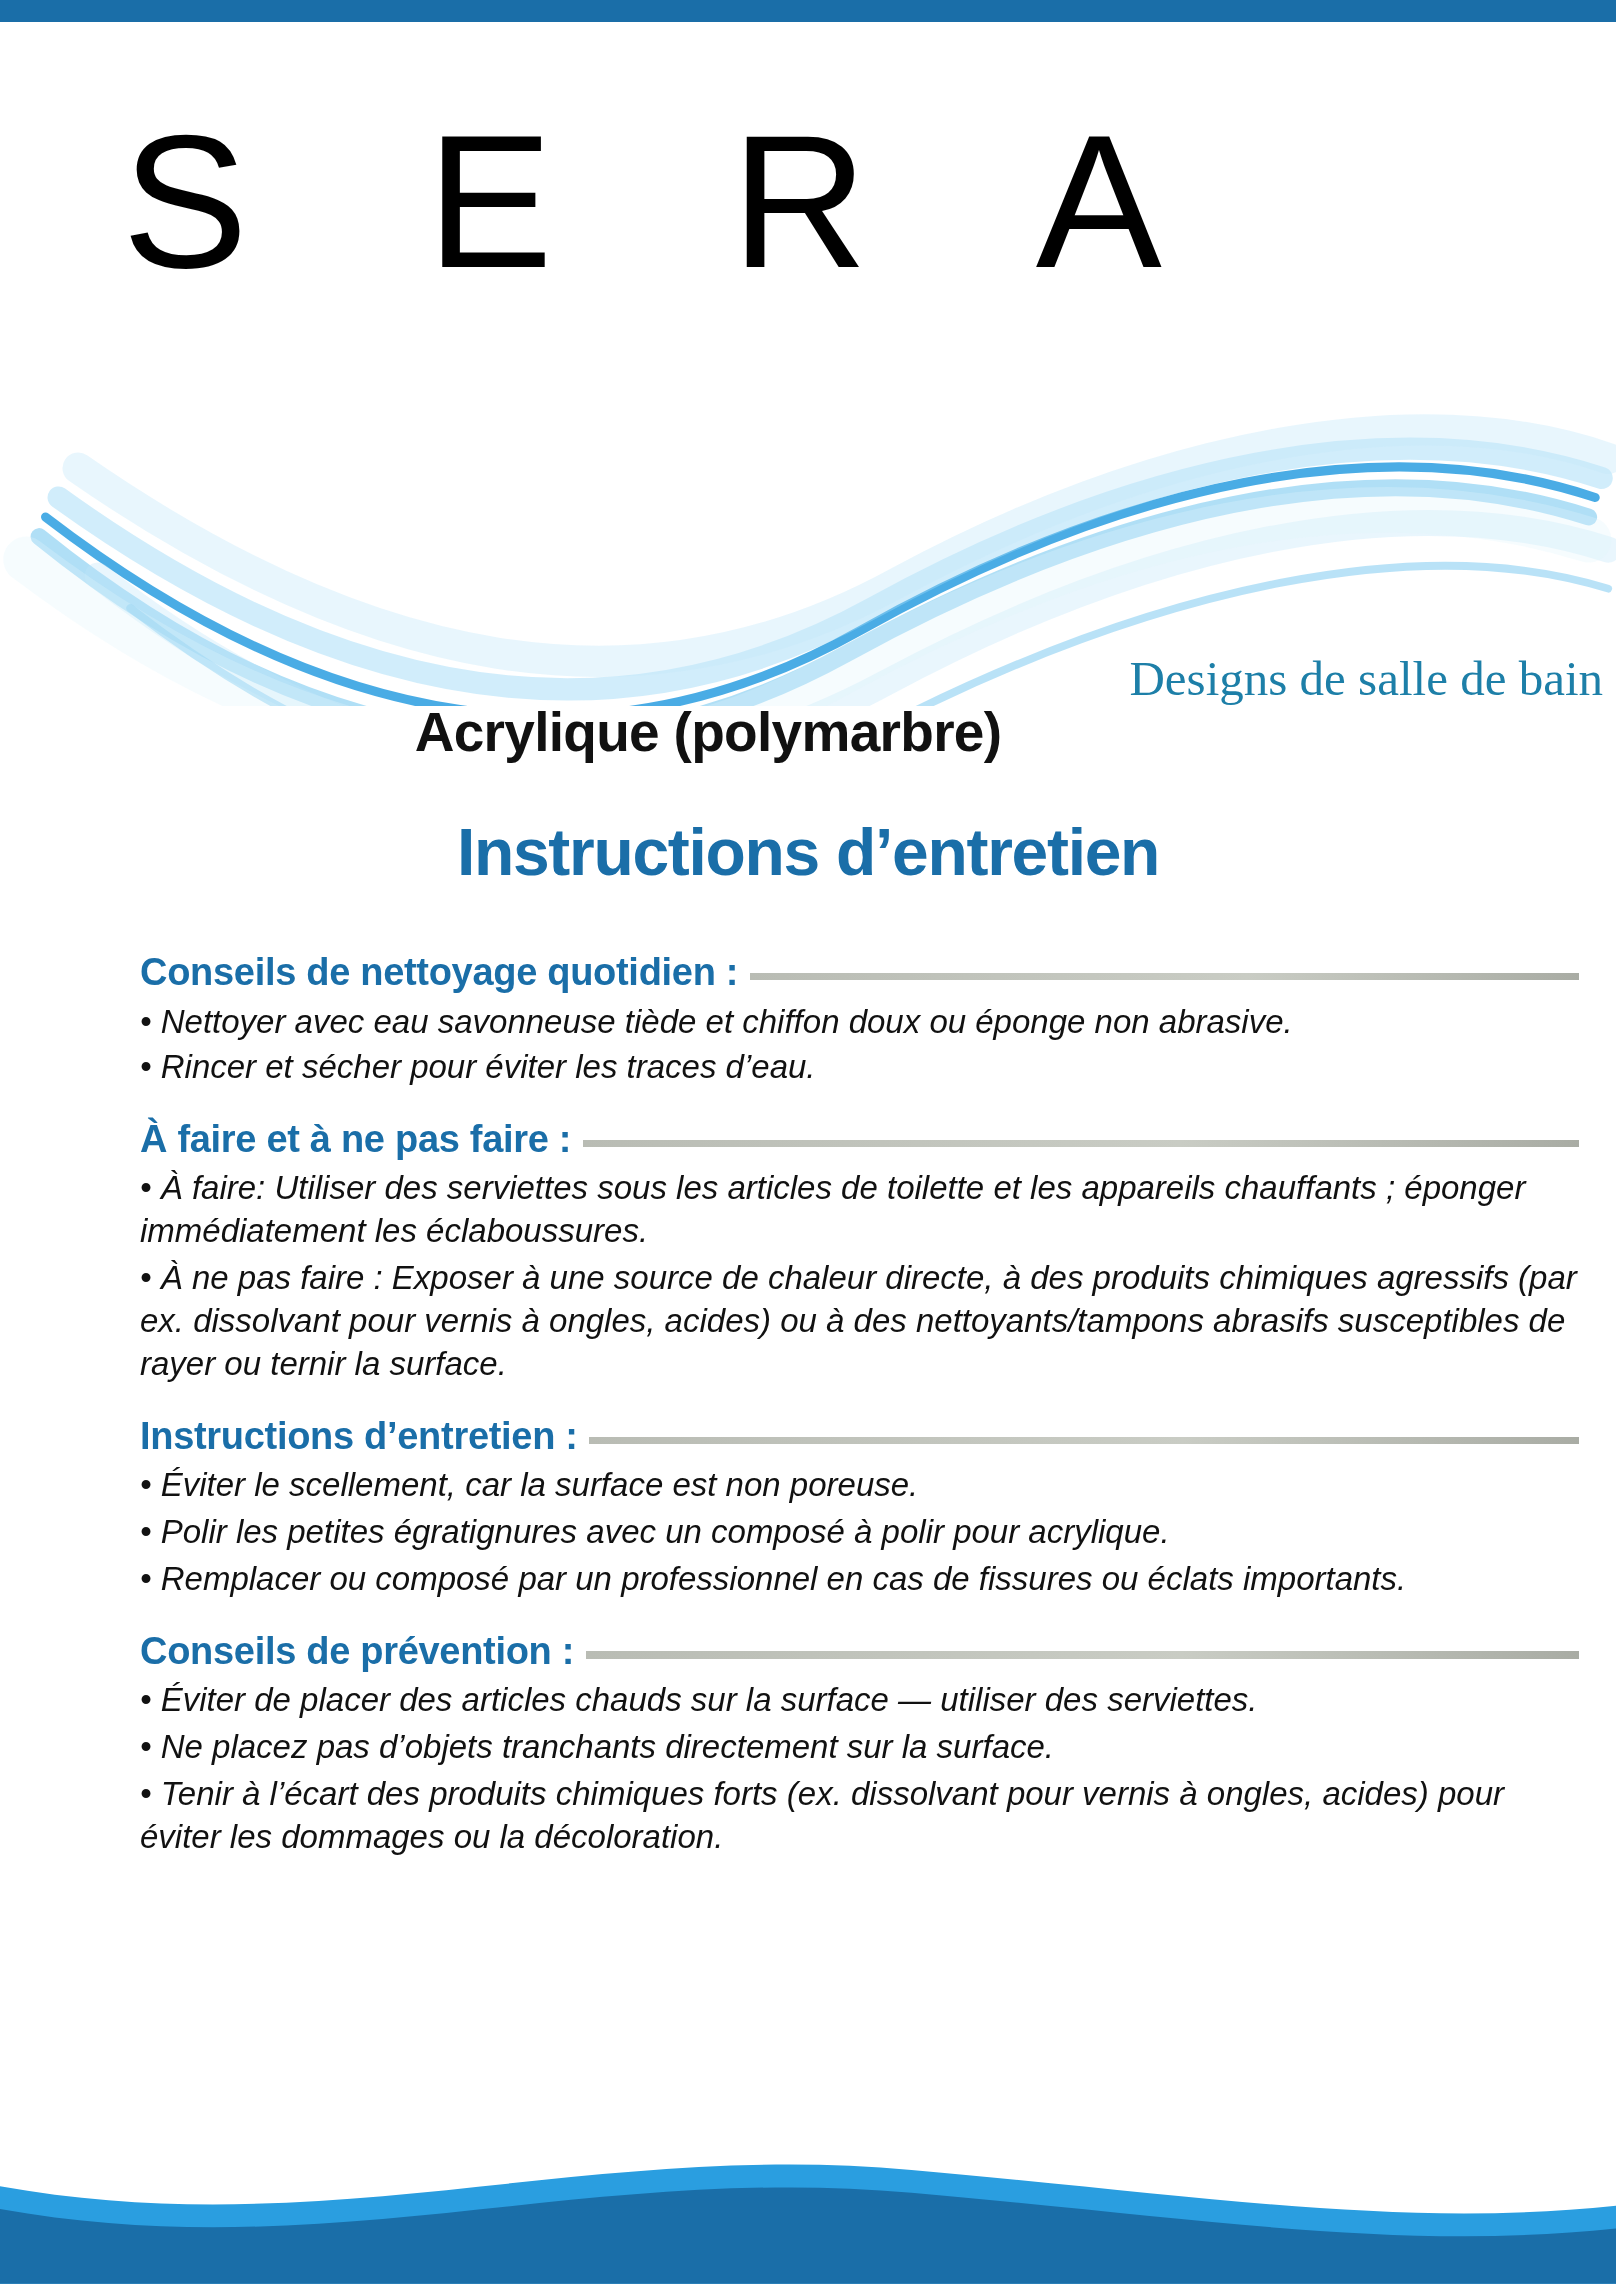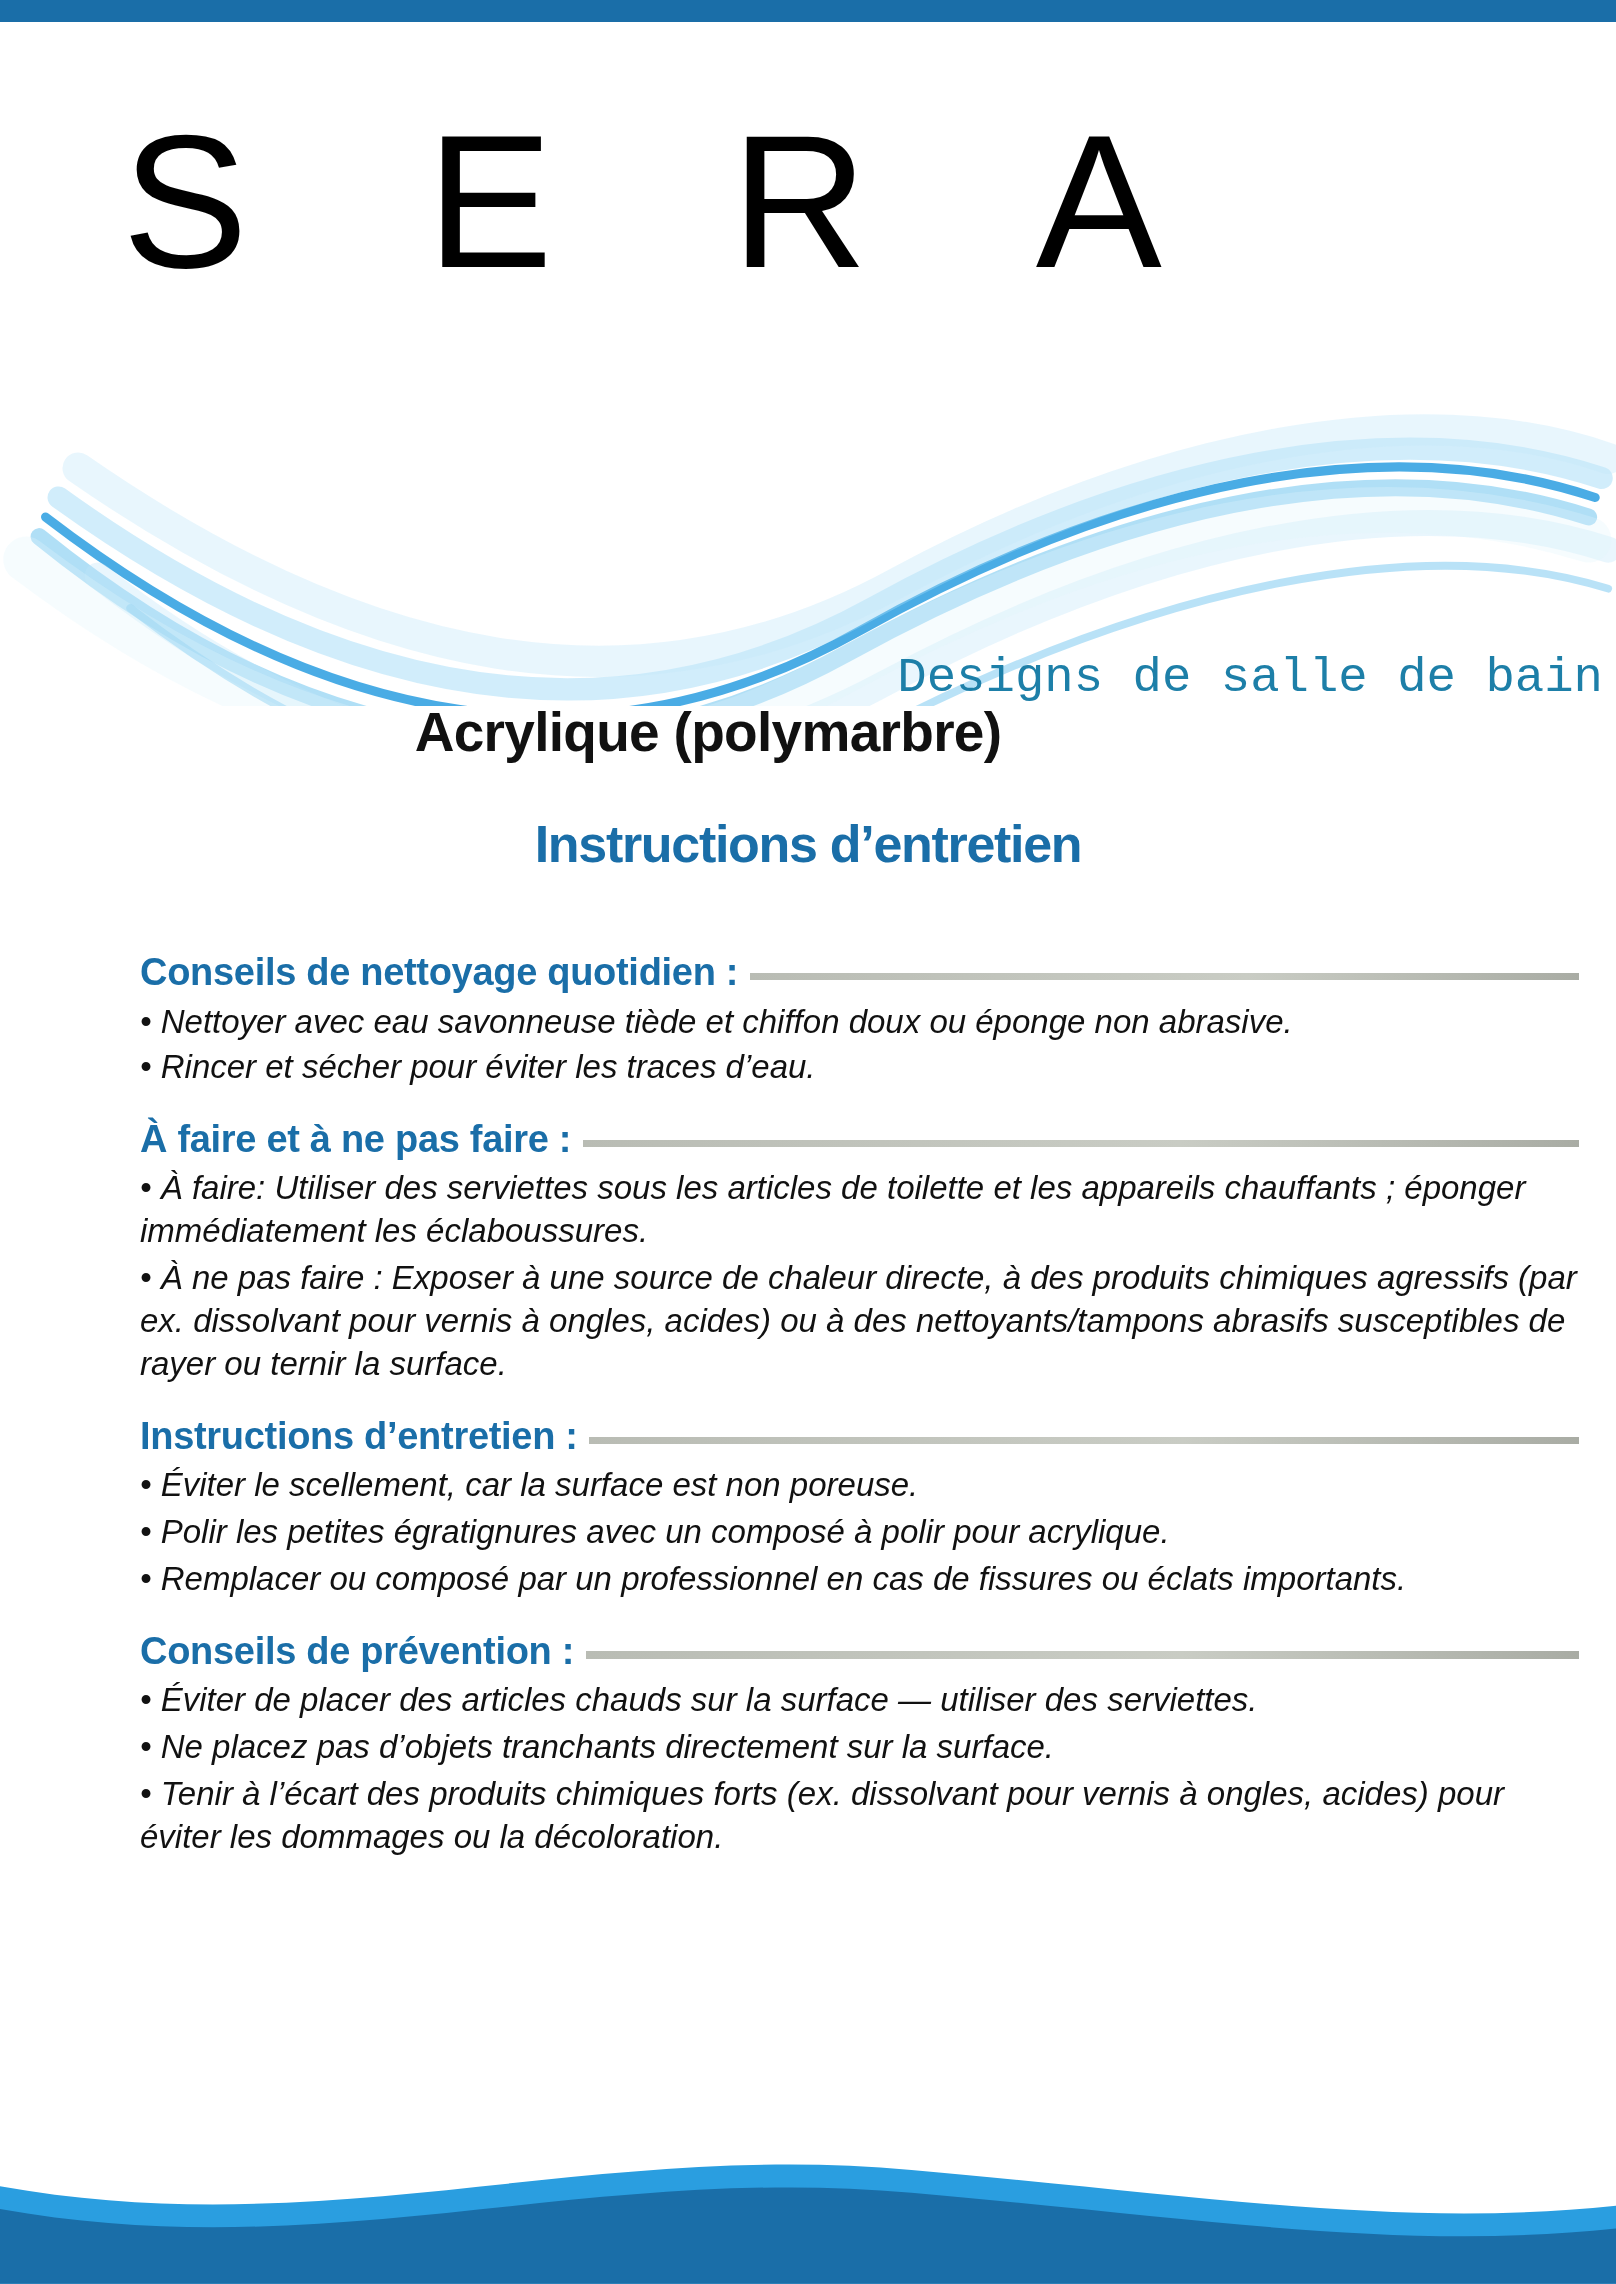--- a/index.html
+++ b/index.html
@@ -61,21 +61,21 @@
     left: 0;
     width: 1616px;
     height: 404px;
   }
   .tagline {
     position: absolute;
     top: 628px;
     right: 13px;
     font-size: 49px;
     color: #1d7fa8;
-    font-family: Liberation Mono, monospace;
+    font-family: Liberation Serif, serif;
     font-weight: 400;
     letter-spacing: 0px;
   }
 
   
   .product-title {
     position: absolute;
     top: 700px;
     left: 0;
     width: 1416px;
@@ -84,21 +84,21 @@
     font-weight: bold;
     color: #111111;
     letter-spacing: -0.7px;
   }
   .main-title {
     position: absolute;
     top: 814px;
     left: 0;
     width: 1616px;
     text-align: center;
-    font-size: 52px;
+    font-size: 66px;
     font-weight: bold;
     color: #1a6ea8;
     letter-spacing: -1.3px;
   }
 
   
   .content {
     position: absolute;
     top: 951px;
     left: 140px;

